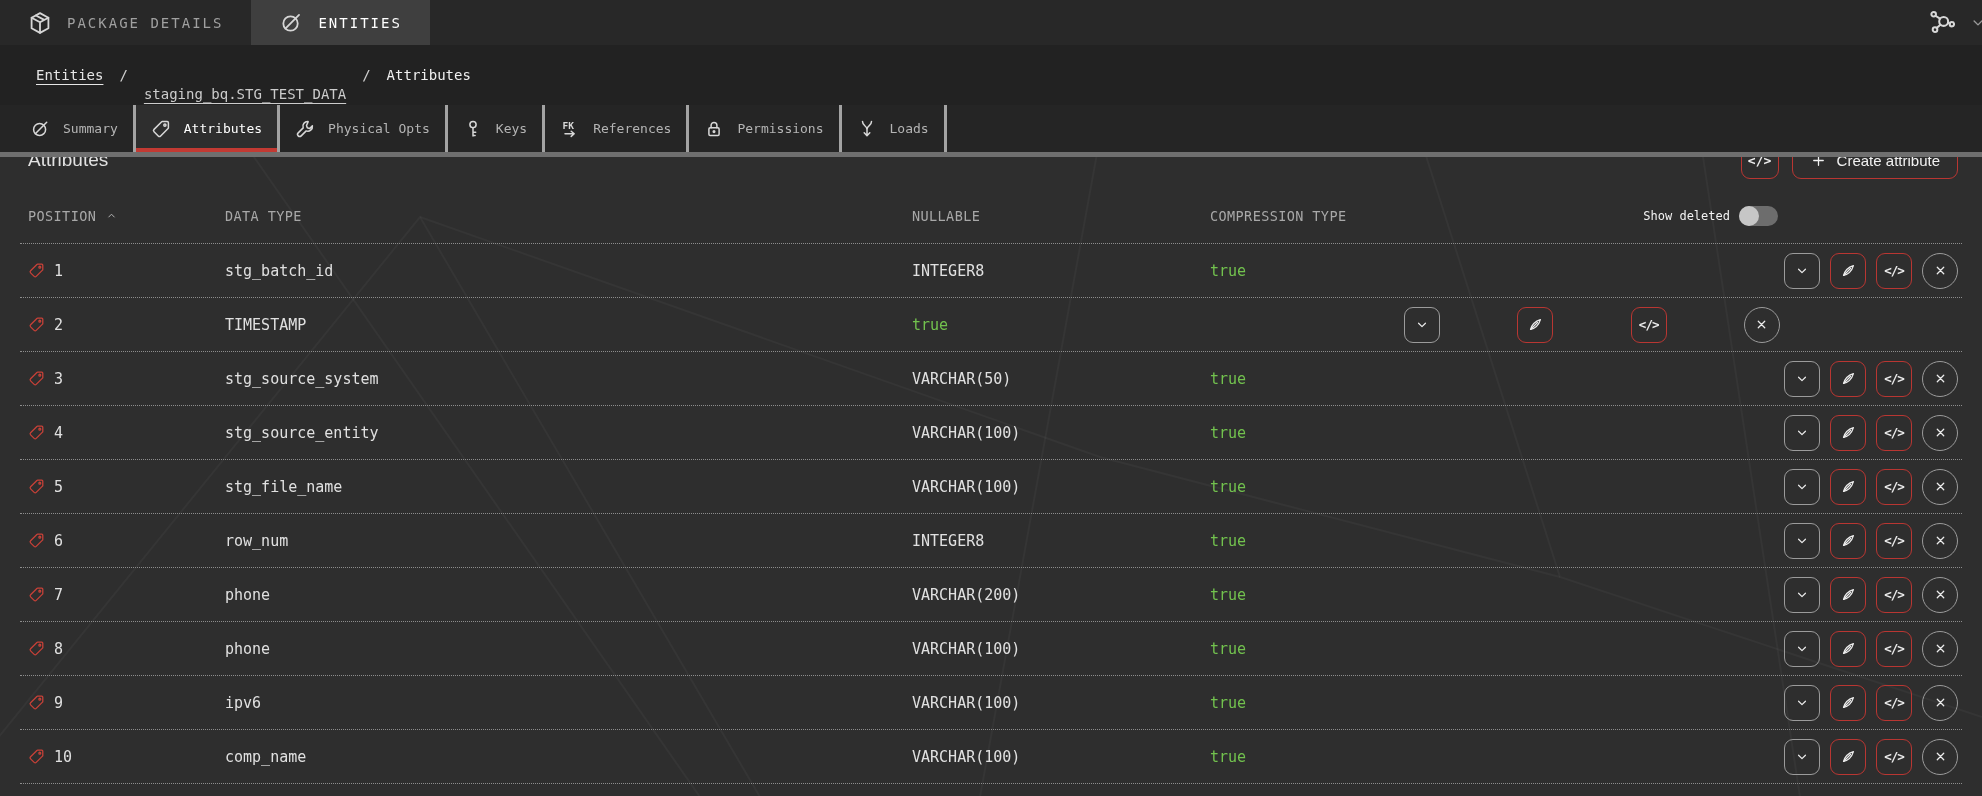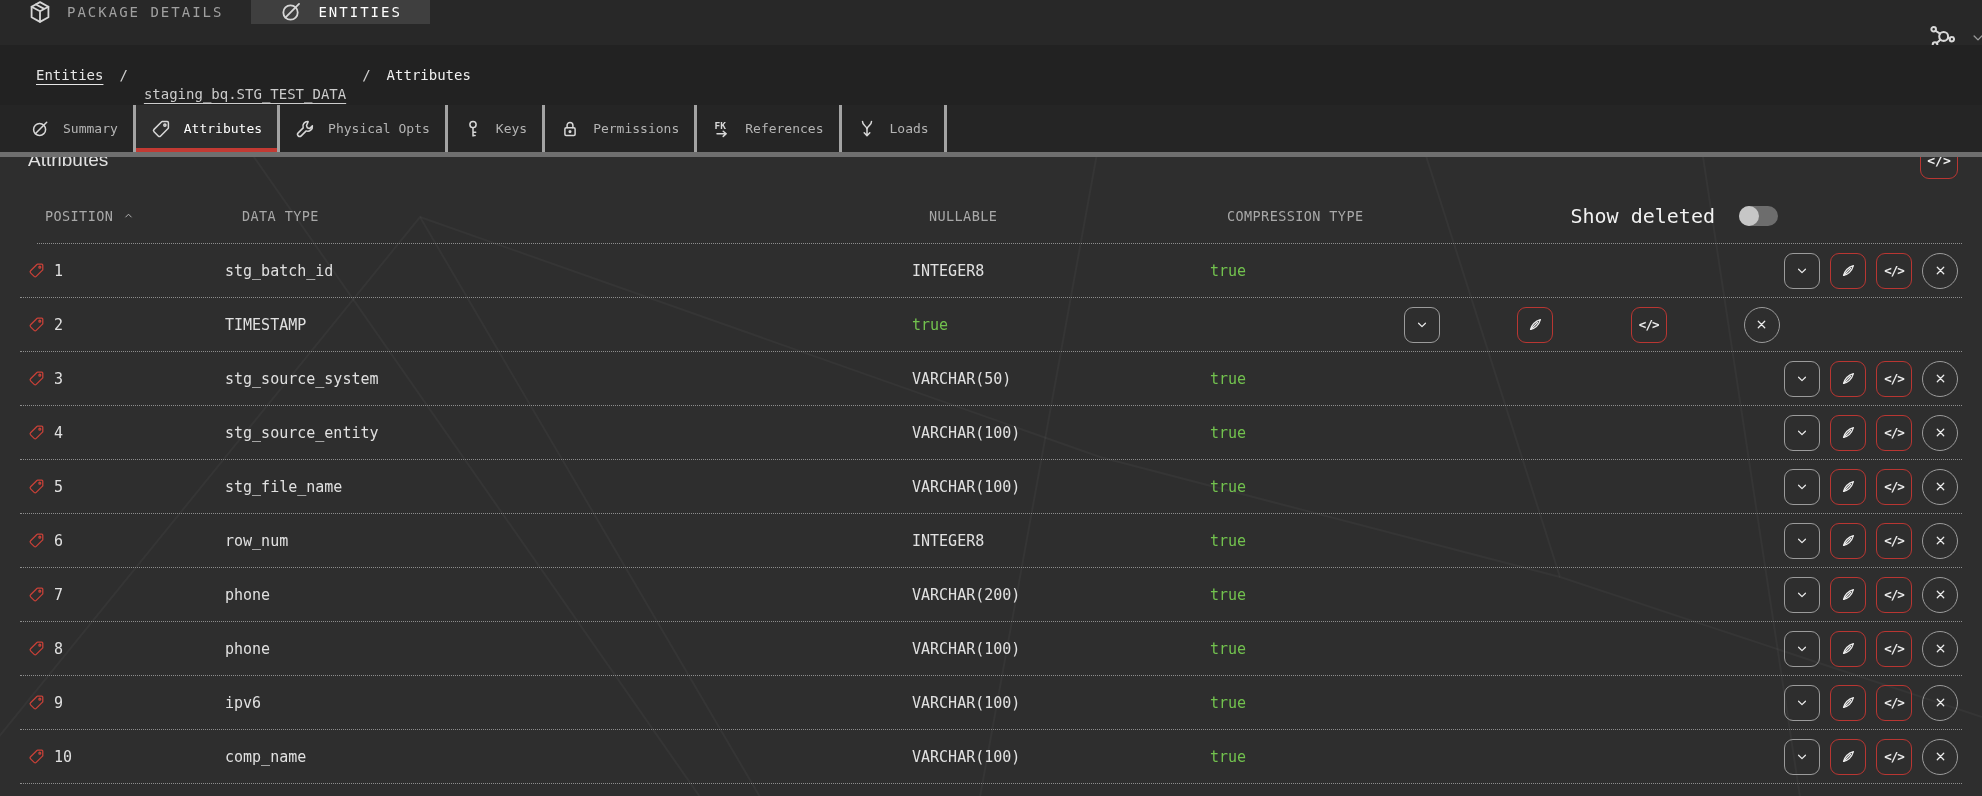--- a/index.html
+++ b/index.html
@@ -10,21 +10,21 @@
     color: #e0e0e0;
     position: relative;
   }
 
   svg.ic { display: block; fill: none; stroke: currentColor; stroke-width: 1.5; stroke-linecap: round; stroke-linejoin: round; }
 
   
   .topbar {
     height: 45px; background: #282828;
     display: flex; align-items: stretch;
-    position: relative; z-index: 30; flex-direction: column;
+    position: relative; z-index: 30;
   }
   .top-tab {
     display: flex; align-items: center; gap: 15px;
     padding: 0 28px; cursor: pointer;
     color: #a0a0a0; font-size: 14px; letter-spacing: 2px;
   }
   .top-tab .icon { color: #d6d6d6; }
   .top-tab.active { background: #3f3f3f; color: #ffffff; }
   .topbar-right {
     margin-left: auto; display: flex; align-items: center; gap: 14px;
@@ -97,26 +97,26 @@
   .btn-create .icon { color: #f2f2f2; }
 
   
   .grid-row {
     display: grid;
     grid-template-columns: 197px 687px 298px 194px 1fr 178px;
     align-items: center;
     padding-left: 8px;
     border-bottom: 1px dotted #8d8d8d;
   }
-  .thead { height: 56px; color: #a8a8a8; font-size: 13.5px; letter-spacing: 0.4px; margin-left: 17px; }
+  .thead { height: 56px; color: #a8a8a8; font-size: 13.5px; letter-spacing: 0.4px; }
   .thead .th { display: flex; align-items: center; gap: 9px; }
   .th-sort .caret { color: #b5b5b5; }
   .th-toggle {
-    display: flex; align-items: center; gap: 24px; justify-content: flex-end;
-    color: #f2f2f2; font-size: 20px; letter-spacing: 0; padding-right: 6px;
+    display: flex; align-items: center; gap: 9px; justify-content: flex-end;
+    color: #f2f2f2; font-size: 12px; letter-spacing: 0; padding-right: 6px;
   }
   .toggle {
     width: 39px; height: 20px; border-radius: 10px; background: #6d6d6d;
     position: relative; cursor: pointer; flex: none;
   }
   .toggle .knob {
     position: absolute; top: 0; left: 0; width: 20px; height: 20px;
     border-radius: 50%; background: #c6c6c6;
   }
 
@@ -271,33 +271,33 @@
       <svg class="ic" width="20" height="20" viewBox="0 0 20 20">
           <use href="#key-icon"></use>
         </svg>
     </span>
     <span class="label">Keys</span>
   </div>
 
   <div class="nav-tab">
     <span class="icon">
       <svg class="ic" width="20" height="20" viewBox="0 0 20 20">
+          <use href="#fk-icon"></use>
+        </svg>
+    </span>
+    <span class="label">References</span>
+  </div>
+
+  <div class="nav-tab">
+    <span class="icon">
+      <svg class="ic" width="20" height="20" viewBox="0 0 20 20">
           <use href="#lock-icon"></use>
         </svg>
     </span>
     <span class="label">Permissions</span>
-  </div>
-
-  <div class="nav-tab">
-    <span class="icon">
-      <svg class="ic" width="20" height="20" viewBox="0 0 20 20">
-          <use href="#fk-icon"></use>
-        </svg>
-    </span>
-    <span class="label">References</span>
   </div>
 
   <div class="nav-tab">
     <span class="icon">
       <svg class="ic" width="20" height="20" viewBox="0 0 20 20">
           <use href="#loads-icon"></use>
         </svg>
     </span>
     <span class="label">Loads</span>
   </div>
@@ -317,20 +317,28 @@
     </g>
   </svg>
 
   <div class="content-inner">
 
     <div class="section-header">
       <div class="section-title">Attributes</div>
       <div class="section-actions">
         <button class="btn-code">
           <span>&lt;/&gt;</span>
+        </button>
+        <button class="btn-create">
+          <span class="icon">
+            <svg class="ic" width="17" height="17" viewBox="0 0 20 20">
+                <use href="#plus-icon"></use>
+              </svg>
+          </span>
+          <span>Create attribute</span>
         </button>
       </div>
     </div>
 
     <div class="grid-row thead">
       <div class="th th-sort" style="cursor:pointer;">
         <span>POSITION</span>
         <span class="caret">
           <svg class="ic" width="13" height="13" viewBox="0 0 20 20">
               <use href="#caret-up-icon"></use>

